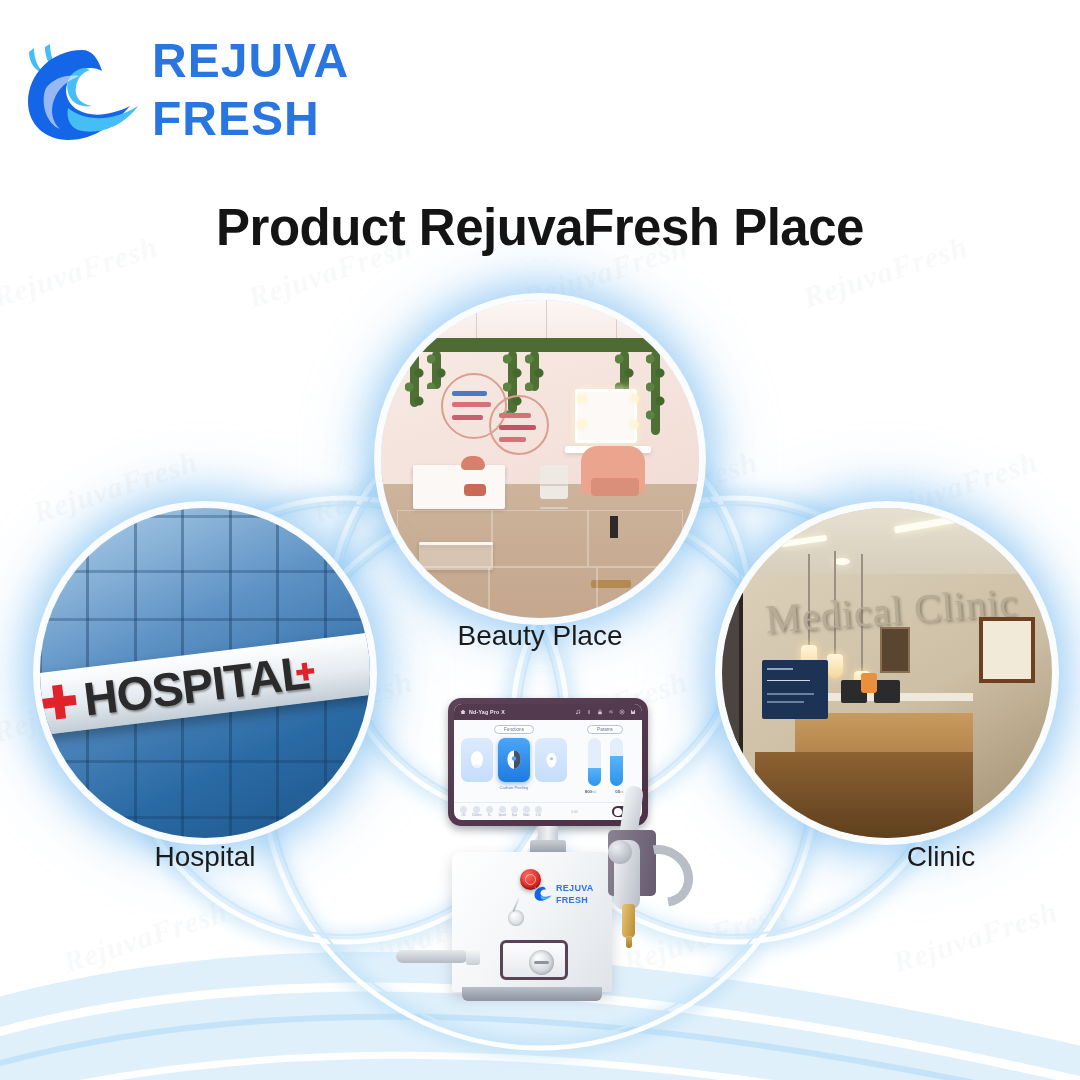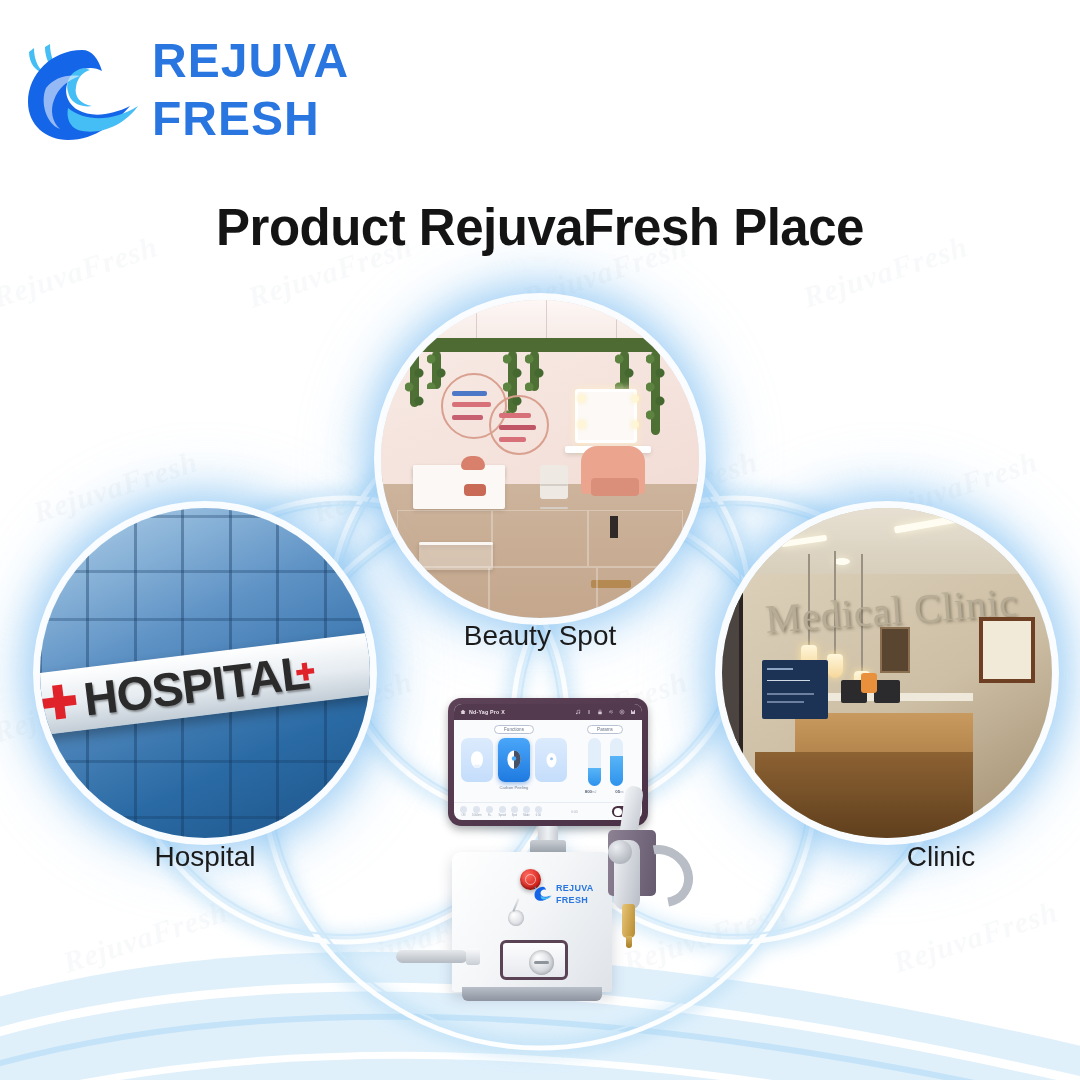--- a/index.html
+++ b/index.html
@@ -344,21 +344,21 @@
     <div class="desk" style="left:12%; top:76%; width:74px; height:28px; background:rgba(255,255,255,.28);"></div>
     <div class="floor" style="opacity:.0"></div>
     <div class="tile" style="left:5%;  top:66%; width:30%; height:18%"></div>
     <div class="tile" style="left:35%; top:66%; width:30%; height:18%"></div>
     <div class="tile" style="left:65%; top:66%; width:30%; height:18%"></div>
     <div class="tile" style="left:0%;  top:84%; width:34%; height:18%"></div>
     <div class="tile" style="left:34%; top:84%; width:34%; height:18%"></div>
     <div class="tile" style="left:68%; top:84%; width:34%; height:18%"></div>
   </div>
 </div>
-<div class="cap cap-salon">Beauty Spot</div>
+<div class="cap cap-salon">Beauty Place</div>
 
 <div class="circle c-hosp">
   <div class="hosp">
     <div class="glassgrid">
       <div class="gl-v" style="left:8%"></div>
       <div class="gl-v" style="left:20%"></div>
       <div class="gl-v" style="left:32%"></div>
       <div class="gl-v" style="left:44%"></div>
       <div class="gl-v" style="left:56%"></div>
       <div class="gl-v" style="left:68%"></div>

